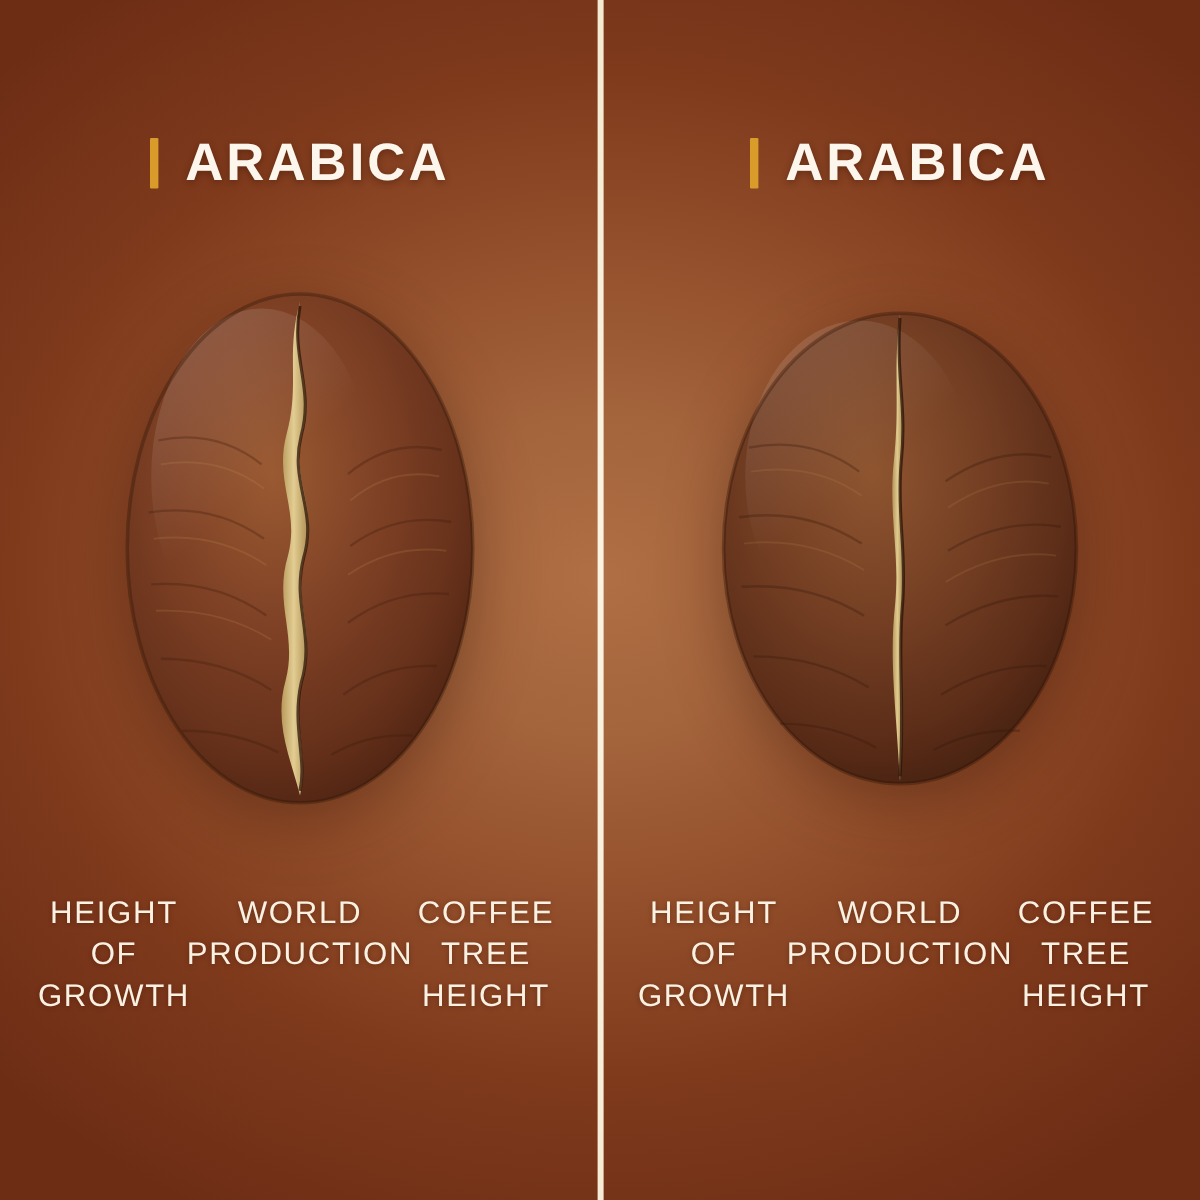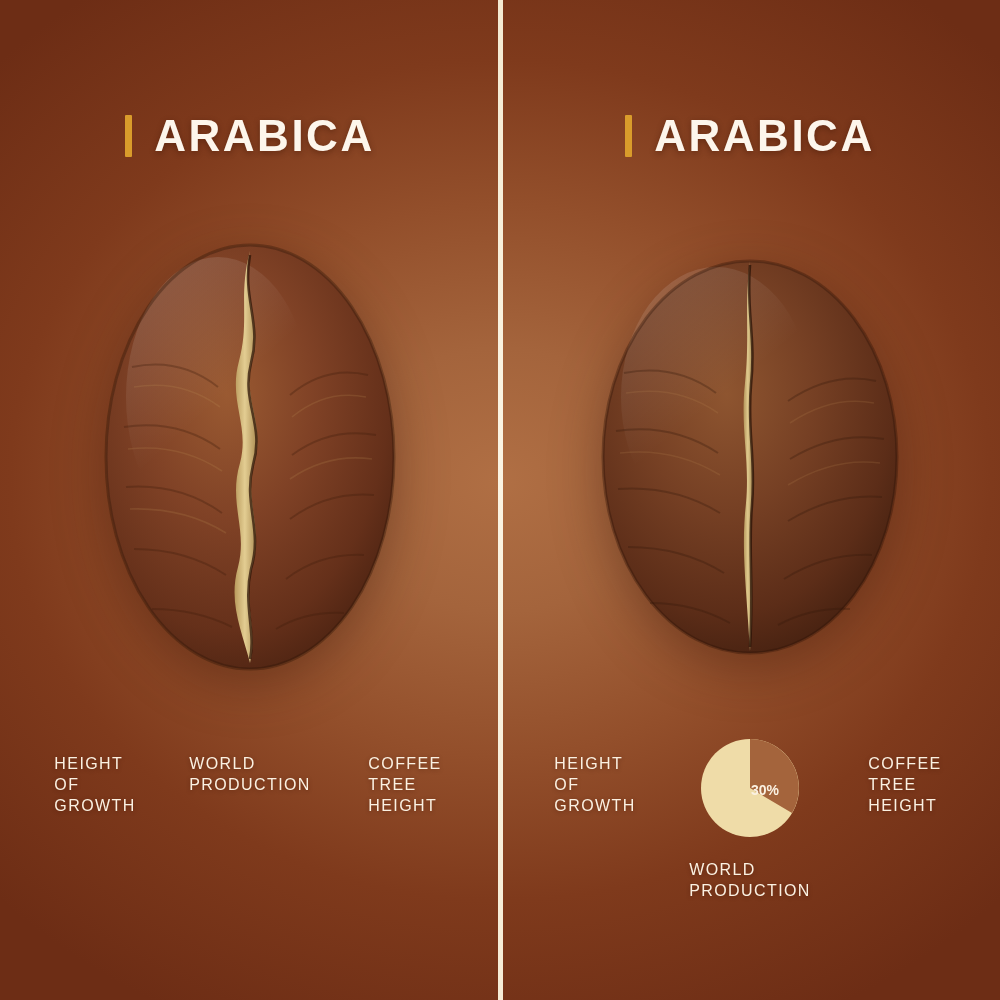--- a/index.html
+++ b/index.html
@@ -74,26 +74,27 @@
   .icon-cell {
     width:155px;
     display:flex; flex-direction:column; align-items:center;
   }
   .icon-holder {
     width:106px; height:106px;
     display:flex; align-items:center; justify-content:center;
   }
   .icon-holder svg { display:block; }
   .icon-label {
-    margin-top:18px;
+    margin-top:8px;
     color:#fbf1e2;
-    font-size:16px;
+    font-size:26px;
     font-weight:normal;
     letter-spacing:1.4px;
     line-height:1.32;
+    text-align:center;
     text-shadow:0 1px 4px rgba(60,20,5,.4);
     white-space:pre-line;
   }
 </style>
 </head>
 <body>
 
 <div id="infographic">
 
   <div class="panel left">
@@ -244,28 +245,20 @@
 
     <div class="icons-row">
 
       <div class="icon-cell">
         <div class="icon-label">HEIGHT
 OF
 GROWTH</div>
       </div>
 
       <div class="icon-cell">
-        <div class="icon-holder">
-          <svg width="106" height="106" viewBox="0 0 106 106">
-
-            <circle cx="53" cy="53" r="49" fill="#efdca8"></circle>
-            <path d="M53 53 L53 4 A49 49 0 0 1 95 78 Z" fill="#a4643c"></path>
-            <text x="68" y="60" text-anchor="middle" font-family="Liberation Sans, sans-serif" font-size="14" font-weight="bold" fill="#fbf1e2">30%</text>
-          </svg>
-        </div>
         <div class="icon-label">WORLD
 PRODUCTION</div>
       </div>
 
       <div class="icon-cell">
         <div class="icon-label">COFFEE
 TREE
 HEIGHT</div>
       </div>
 

